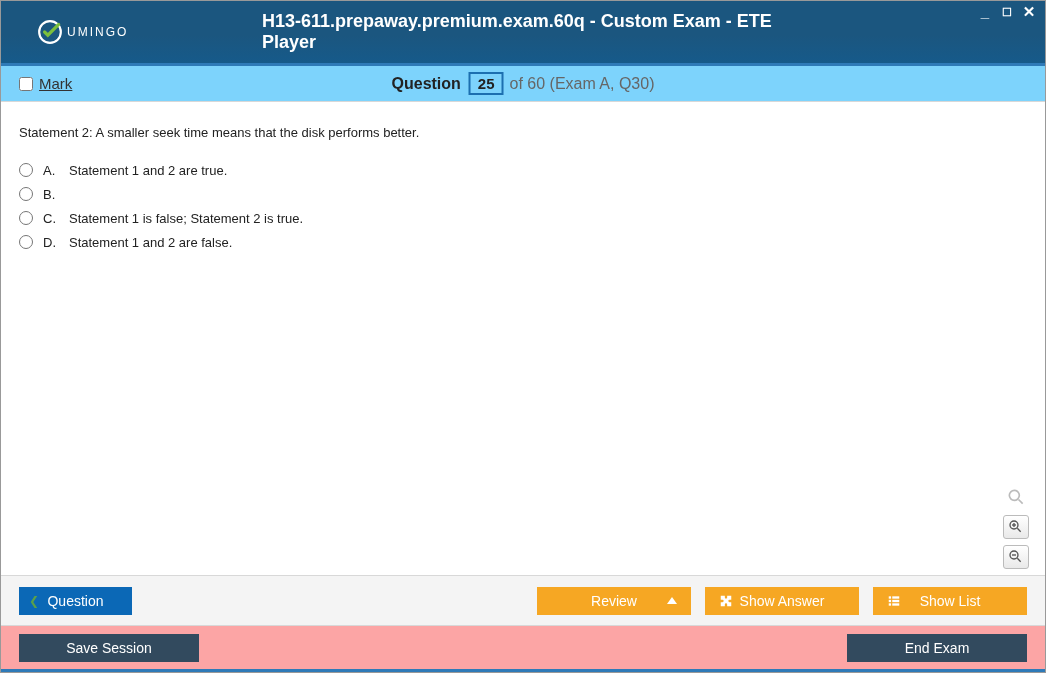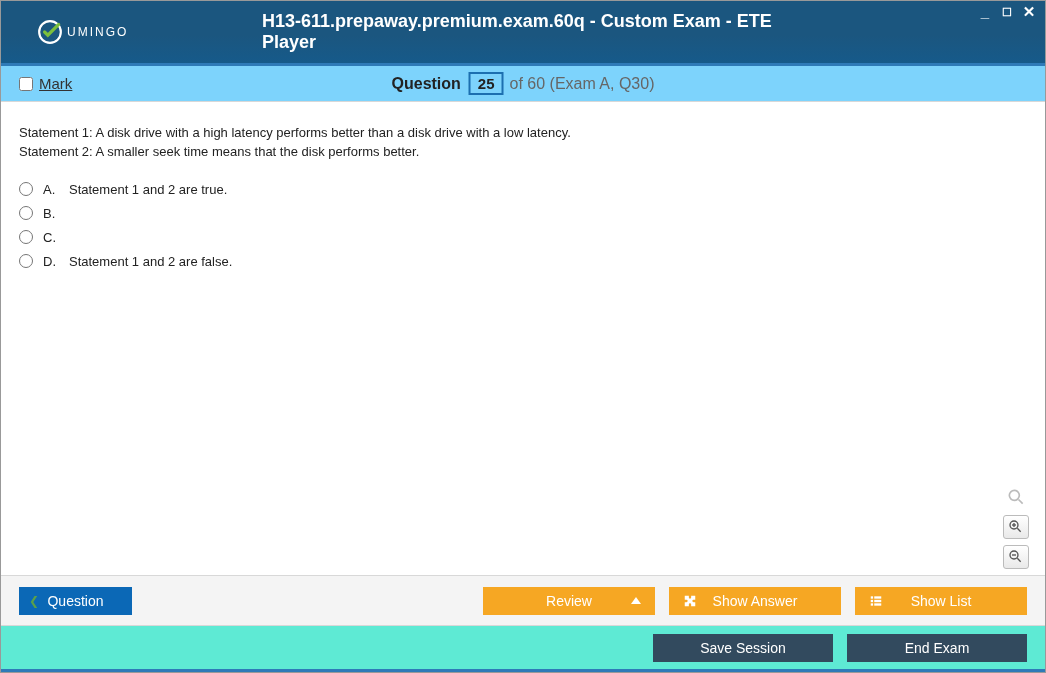--- a/index.html
+++ b/index.html
@@ -40,27 +40,27 @@
   .zoomtools .zbtn { width: 26px; height: 24px; border: 1px solid #bbb; border-radius: 3px; background: linear-gradient(#fff,#e9e9e9); display:flex; align-items:center; justify-content:center; color:#555; cursor:pointer; font-size: 12px;}
 
   
   .btnbar { height: 50px; background: #f4f4f4; border-top: 1px solid #d8d8d8; display: flex; align-items: center; padding: 0 18px; gap: 14px; }
   .btn { height: 28px; display: flex; align-items: center; justify-content: center; color: #fff; font-size: 14px; cursor: pointer; position: relative; border: none; }
   .btn.blue { background: #0b68b6; width: 113px; }
   .btn.blue.focus { outline: 1px dashed #9fcff5; outline-offset: -3px; }
   .btn.blue .chev { position: absolute; font-size: 12px; color: #5aa04a; }
   .btn.blue .chev.left { left: 10px; }
   .btn.blue .chev.right { right: 10px; }
-  .btn.orange { background: #f6a723; width: 172px; }
+  .btn.orange { background: #f6a723; width: 154px; }
   .btn.orange .oicon { position: absolute; left: 14px; width: 14px; height: 14px; }
   .btn.orange .tri { position: absolute; right: 14px; width: 0; height: 0; border-left: 5px solid transparent; border-right: 5px solid transparent; border-bottom: 7px solid #fff; }
   .spacer { flex: 1; }
 
   
-  .btnbar2 { height: 44px; background: #5eead4; border-top: 1px solid #d8d8d8; display: flex; align-items: center; justify-content: flex-end; padding: 0 18px; gap: 14px; }
+  .btnbar2 { height: 44px; background: #fca5a5; border-top: 1px solid #d8d8d8; display: flex; align-items: center; justify-content: space-between; padding: 0 18px; gap: 14px; }
   .btn.dark { background: #324a5e; width: 180px; }
 
   .footer-line { height: 3px; background: #2e7ab8; }
   .puzzle { width:14px; height:14px; display:inline-block; }
   .puzzle svg { width:14px; height:14px; fill:#fff; }
   .listicon svg { width:14px; height:14px; fill:#fff; }
 </style>
 </head>
 <body>
 
@@ -90,36 +90,36 @@
     </div>
     <div class="qinfo">
       <span class="qword">Question</span>
       <span class="curbox">25</span>
       <span>of 60 (Exam A, Q30)</span>
     </div>
   </div>
 
   <div class="content">
     <div class="statements">
-      <div>Statement 1: A disk drive with a high latency performs better than a disk drive with a low latency.</div>
       <div>Statement 2: A smaller seek time means that the disk performs better.</div>
     </div>
     <div class="options">
       <label class="option">
         <input type="radio" name="ans" style="">
         <span class="letter">A.</span>
         <span>Statement 1 and 2 are true.</span>
       </label>
       <label class="option">
         <input type="radio" name="ans" style="">
         <span class="letter">B.</span>
       </label>
       <label class="option">
         <input type="radio" name="ans" style="">
         <span class="letter">C.</span>
+        <span>Statement 1 is false; Statement 2 is true.</span>
       </label>
       <label class="option">
         <input type="radio" name="ans" style="">
         <span class="letter">D.</span>
         <span>Statement 1 and 2 are false.</span>
       </label>
     </div>
 
     <div class="zoomtools">
       <div class="ztool">

